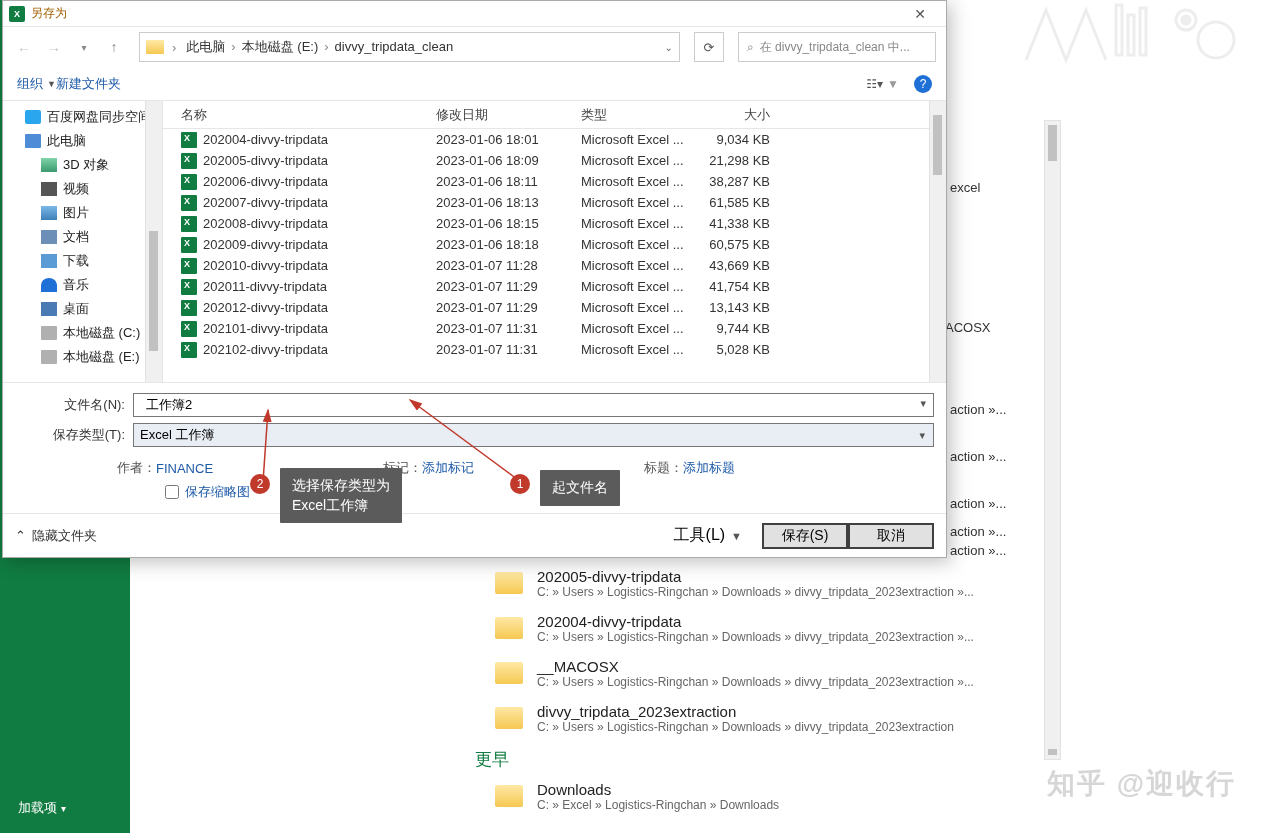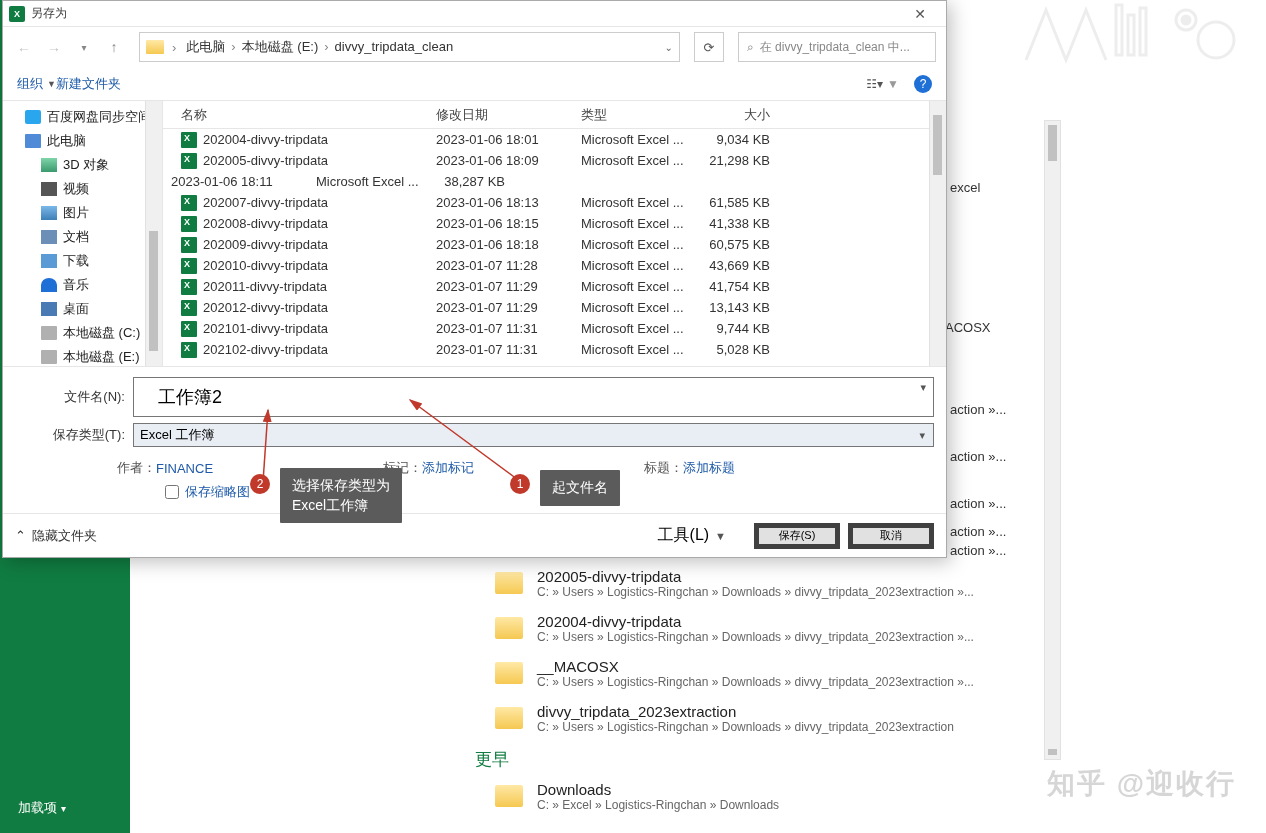--- a/index.html
+++ b/index.html
@@ -27,21 +27,21 @@
 .bg-deco svg { width: 300px; height: 80px; }
 
 
 .watermark { position: absolute; right: 30px; bottom: 30px; color: #cfcfcf; font-size: 28px; font-weight: 600; letter-spacing: 2px; opacity: 0.85; }
 
 
 .dialog { position: absolute; left: 2px; top: 0; width: 945px; height: 558px; background: #fff; border: 1px solid #aaa; box-shadow: 4px 4px 18px rgba(0,0,0,0.25); z-index: 10; display: flex; flex-direction: column; }
 
 .titlebar { height: 26px; background: #fff; display: flex; align-items: center; padding: 0 6px; border-bottom: 1px solid #e6e6e6; }
 .titlebar .app-icon { width: 16px; height: 16px; background: #107c41; color: #fff; font-size: 9px; font-weight: bold; display: flex; align-items: center; justify-content: center; border-radius: 2px; margin-right: 6px; }
-.titlebar .title { color: #404040; font-size: 12px; flex: 1; }
+.titlebar .title { color: #a16207; font-size: 12px; flex: 1; }
 .titlebar .close { width: 40px; text-align: center; color: #555; font-size: 14px; cursor: pointer; }
 
 .navbar { height: 40px; display: flex; align-items: center; padding: 0 10px; gap: 8px; }
 .nav-btn { width: 22px; height: 22px; display: flex; align-items: center; justify-content: center; color: #888; font-size: 14px; cursor: default; }
 .nav-btn.disabled { opacity: 0.5; }
 .addr-wrap { flex: 1; height: 30px; border: 1px solid #ccc; display: flex; align-items: center; padding: 0 6px; gap: 4px; margin-left:6px; }
 .addr-wrap .folder-ico { width: 18px; height: 14px; background: linear-gradient(#ffe9a6,#f5c851); border-radius: 1px; }
 .crumb { color: #333; padding: 0 2px; }
 .crumb-sep { color: #888; margin: 0 4px; }
 .addr-right { display:flex; align-items:center; gap:4px; margin-left:auto; color:#666; }
@@ -84,42 +84,42 @@
 .file-row { height: 21px; display: flex; align-items: center; font-size: 13px; color: #333; }
 .file-row .col-name { display: flex; align-items: center; gap: 6px; }
 .excel-ico { width: 16px; height: 16px; background: #107c41; border-radius: 1px; position: relative; flex-shrink:0; }
 .excel-ico::after { content:"X"; color:#fff; font-size:9px; font-weight:bold; position:absolute; left:3px; top:1px; }
 .file-scroll { position:absolute; right:0; top:0; width:17px; height:100%; background:#f0f0f0; border-left:1px solid #e1e1e1; }
 .file-scroll-thumb { position:absolute; left:3px; top:14px; width:9px; height:60px; background:#c1c1c1; }
 
 .form-area { border-top: 1px solid #e6e6e6; padding: 10px 12px 8px; }
 .form-row { display: flex; align-items: center; margin-bottom: 6px; }
 .form-label { width: 118px; text-align: right; padding-right: 8px; font-size: 13px; color: #333; }
-.form-input { flex: 1; height: 40px; border: 1px solid #767676; padding: 0 24px; font-size: 18px; }
+.form-input { flex: 1; height: 24px; border: 1px solid #767676; padding: 0 12px; font-size: 13px; }
 .form-select { flex: 1; height: 24px; border: 1px solid #767676; padding: 0 6px; font-size: 13px; background: #e9eef5; display:flex; align-items:center; position:relative; }
 .form-select::after { content:"▾"; position:absolute; right:8px; color:#555; font-size:11px; }
 .input-wrap { flex:1; position:relative; display:flex; }
 .input-wrap::after { content:"▾"; position:absolute; right:8px; top:4px; color:#555; font-size:11px; }
 
 .meta-row { display: flex; align-items: center; padding: 6px 12px 2px; font-size: 13px; }
 .meta-item { display: flex; align-items: center; gap: 0; }
 .meta-label { color: #555; }
 .meta-value { color: #1e5aa8; }
 .meta-gap { width: 170px; }
 
 .check-row { padding: 4px 12px 4px 150px; font-size: 13px; display:flex; align-items:center; gap:6px; }
 .check-row input { width:14px; height:14px; }
 .check-row label { color: #1e5aa8; }
 
 .footer { height: 44px; border-top: 1px solid #e6e6e6; display: flex; align-items: center; padding: 0 12px; }
 .hide-folders { display:flex; align-items:center; gap:6px; font-size:13px; color:#333; }
 .footer .spacer { flex: 1; }
 .tools-label { font-size: 16px; margin-right: 6px; }
 .tools-drop { font-size: 11px; color:#555; margin-right: 20px; }
-.dlg-btn { width: 86px; height: 26px; border: 5px solid #404040; background: #e1e1e1; font-size: 11px; margin-left: 8px; cursor: pointer; }
+.dlg-btn { width: 86px; height: 26px; border: 2px solid #404040; background: #e1e1e1; font-size: 14px; cursor: pointer; }
 
 
 .anno { position: absolute; z-index: 20; }
 .callout { background: #5b5b5b; color: #fff; padding: 8px 12px; font-size: 14px; line-height: 1.4; border-radius: 1px; white-space: nowrap; }
 .dot { width: 20px; height: 20px; border-radius: 50%; background: #c0392b; color: #fff; font-size: 12px; display: flex; align-items: center; justify-content: center; position: absolute; font-weight:500; }
 .arrow-svg { position: absolute; z-index: 15; pointer-events: none; }
 </style>
 </head>
 <body>
 
@@ -312,20 +312,24 @@
           <div class="file-row">
             <div class="col col-name">
               <span class="excel-ico"></span>
               <span>202005-divvy-tripdata</span>
             </div>
             <div class="col col-date">2023-01-06 18:09</div>
             <div class="col col-type">Microsoft Excel ...</div>
             <div class="col col-size">21,298 KB</div>
           </div>
           <div class="file-row">
+            <div class="col col-name">
+              <span class="excel-ico"></span>
+              <span>202006-divvy-tripdata</span>
+            </div>
             <div class="col col-date">2023-01-06 18:11</div>
             <div class="col col-type">Microsoft Excel ...</div>
             <div class="col col-size">38,287 KB</div>
           </div>
           <div class="file-row">
             <div class="col col-name">
               <span class="excel-ico"></span>
               <span>202007-divvy-tripdata</span>
             </div>
             <div class="col col-date">2023-01-06 18:13</div>

